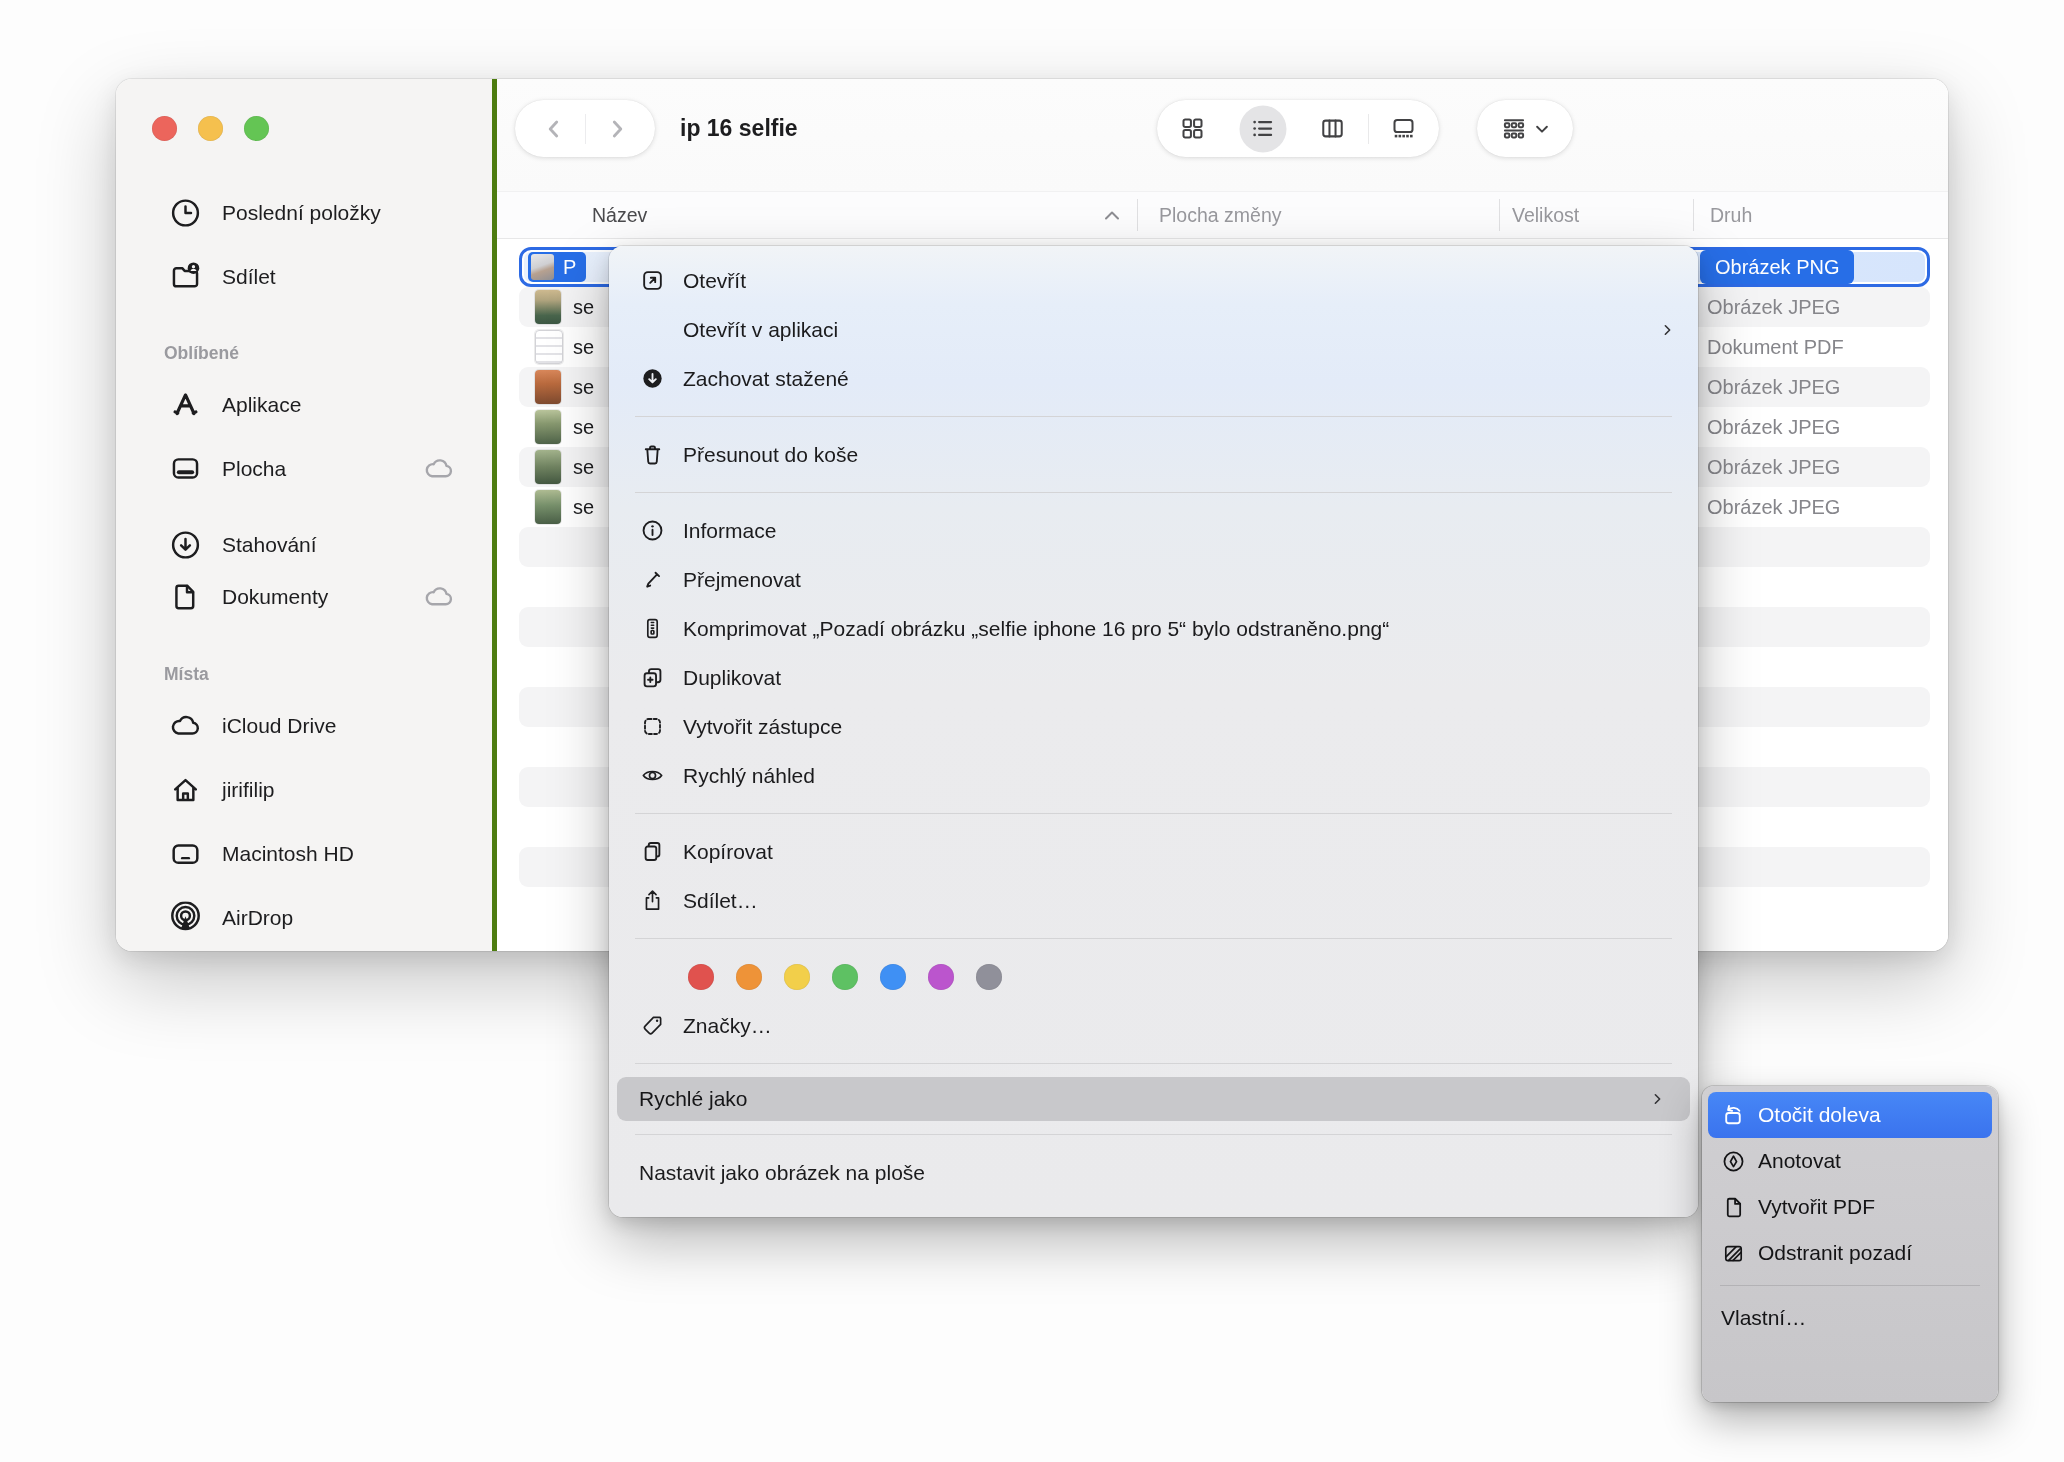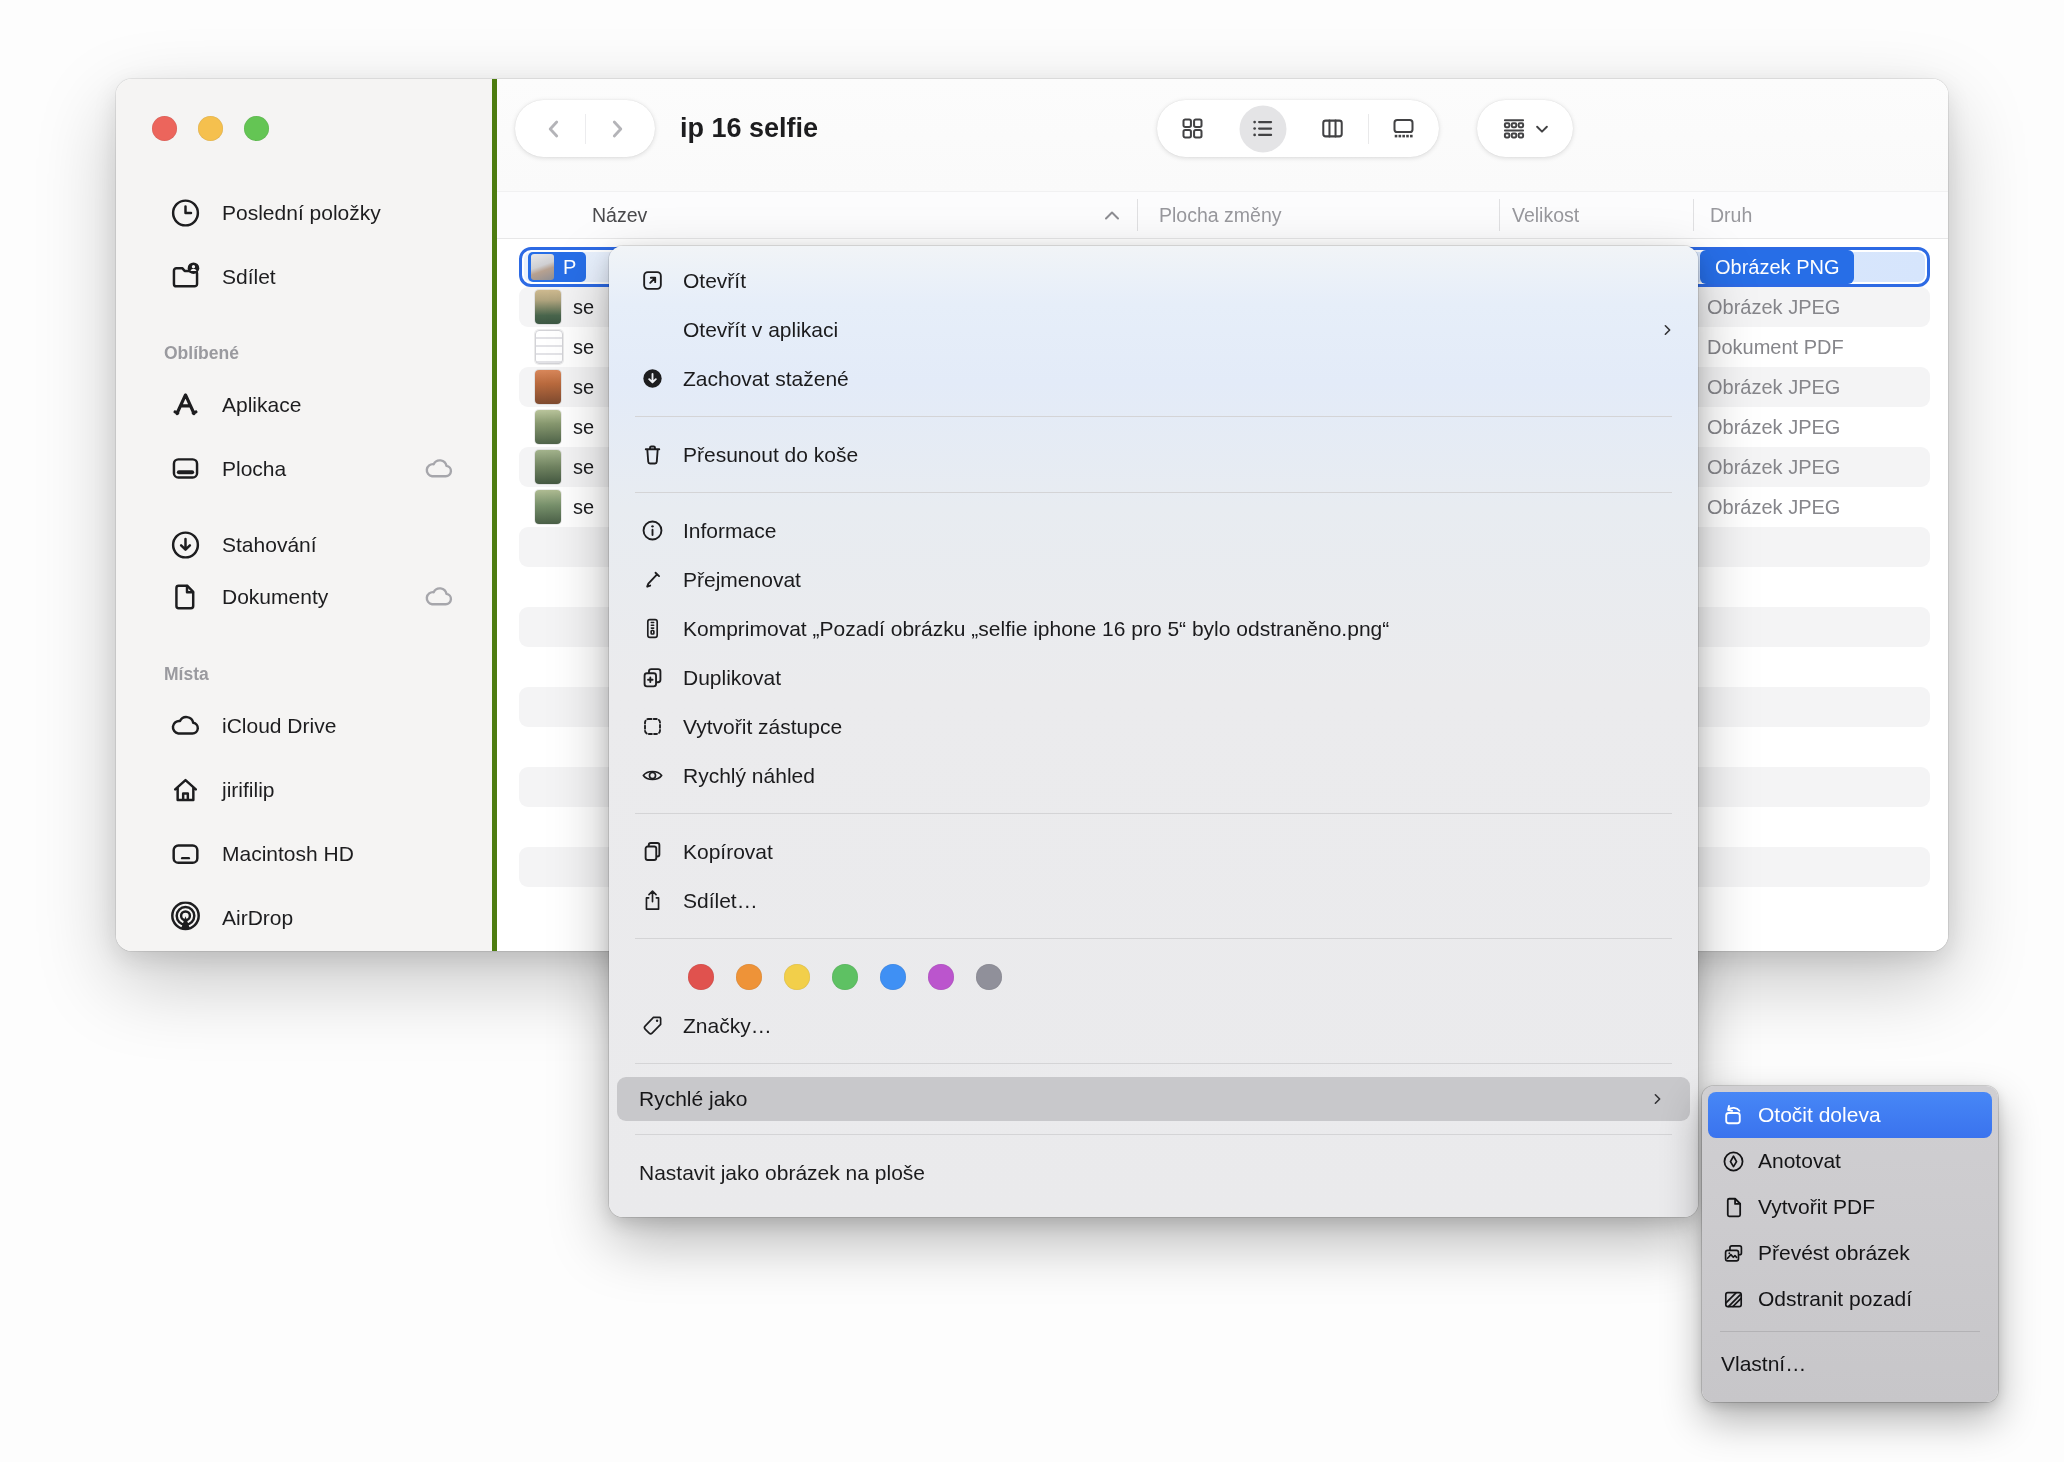--- a/index.html
+++ b/index.html
@@ -23,21 +23,21 @@
 
   
   .main{flex:1;position:relative;background:#fff;}
   .toolbar{position:absolute;left:0;top:0;right:0;height:112px;background:linear-gradient(#fcfcfc,#fafafa);}
   .pill{position:absolute;top:21px;height:57px;background:#fff;border-radius:29px;
         box-shadow:0 1px 5px rgba(0,0,0,.13),0 0 1px rgba(0,0,0,.12);display:flex;align-items:center;justify-content:center;}
   .nav-pill{left:18px;width:140px;}
   .nav-btn{width:62px;height:57px;display:flex;align-items:center;justify-content:center;color:#b4b4b8;}
   .nav-div{width:1px;height:30px;background:#ececee;}
   .wtitle{position:absolute;left:183px;top:21px;height:57px;display:flex;align-items:center;
-          font-size:27px;font-weight:700;color:#1d1d1f;}
+          font-size:23px;font-weight:700;color:#1d1d1f;}
   .view-pill{left:660px;width:282px;}
   .view-btn{width:70px;height:57px;display:flex;align-items:center;justify-content:center;position:relative;color:#424244;}
   .view-btn svg{position:relative;z-index:1;}
   .view-active::before{content:"";position:absolute;left:50%;top:50%;transform:translate(-50%,-50%);
           width:47px;height:47px;border-radius:50%;background:#e4e4e6;}
   .view-div{width:1px;height:30px;background:#e9e9ea;}
   .group-pill{left:980px;width:96px;gap:5px;color:#424244;}
 
   .header-row{position:absolute;left:0;top:112px;right:0;height:46px;background:#fcfcfd;
               border-bottom:1px solid #e7e7e8;border-top:1px solid #f1f1f2;}
@@ -475,29 +475,20 @@
   </div>
   <div class="si">
     <svg class="ic sic" viewBox="0 0 24 24" style="stroke-width:1.7">
       <path d="M8 3.6h5.6L18.4 8.4V19a1.5 1.5 0 0 1-1.5 1.5H8A1.5 1.5 0 0 1 6.5 19V5.1A1.5 1.5 0 0 1 8 3.6Z"></path>
       <path d="M13.5 3.8V8.6H18.2"></path>
     </svg>
     <span>Vytvořit PDF</span>
   </div>
   <div class="si">
     <svg class="ic sic" viewBox="0 0 24 24" style="stroke-width:1.6">
-      <rect x="8.6" y="4.6" width="11" height="8.6" rx="1.8"></rect>
-      <rect x="4.4" y="9" width="12.4" height="10" rx="2" fill="#cbcacd"></rect>
-      <path d="M6.3 16.6 9.5 13.1l2.3 2.5 1.6-1.6 1.6 1.7"></path>
-        <circle cx="8" cy="11.7" r=".9" fill="#151517" stroke="none"></circle>
-    </svg>
-    <span>Převést obrázek</span>
-  </div>
-  <div class="si">
-    <svg class="ic sic" viewBox="0 0 24 24" style="stroke-width:1.6">
       <rect x="4.6" y="5.4" width="14.8" height="13.4" rx="2"></rect>
       <path d="M7.4 18.6 18.4 7.6 M4.8 15.2 14.4 5.6 M11.6 18.6 19.2 11"></path>
     </svg>
     <span>Odstranit pozadí</span>
   </div>
   <div class="ssep"></div>
   <div class="si si-flush">
     <span>Vlastní…</span>
   </div>
 </div>

